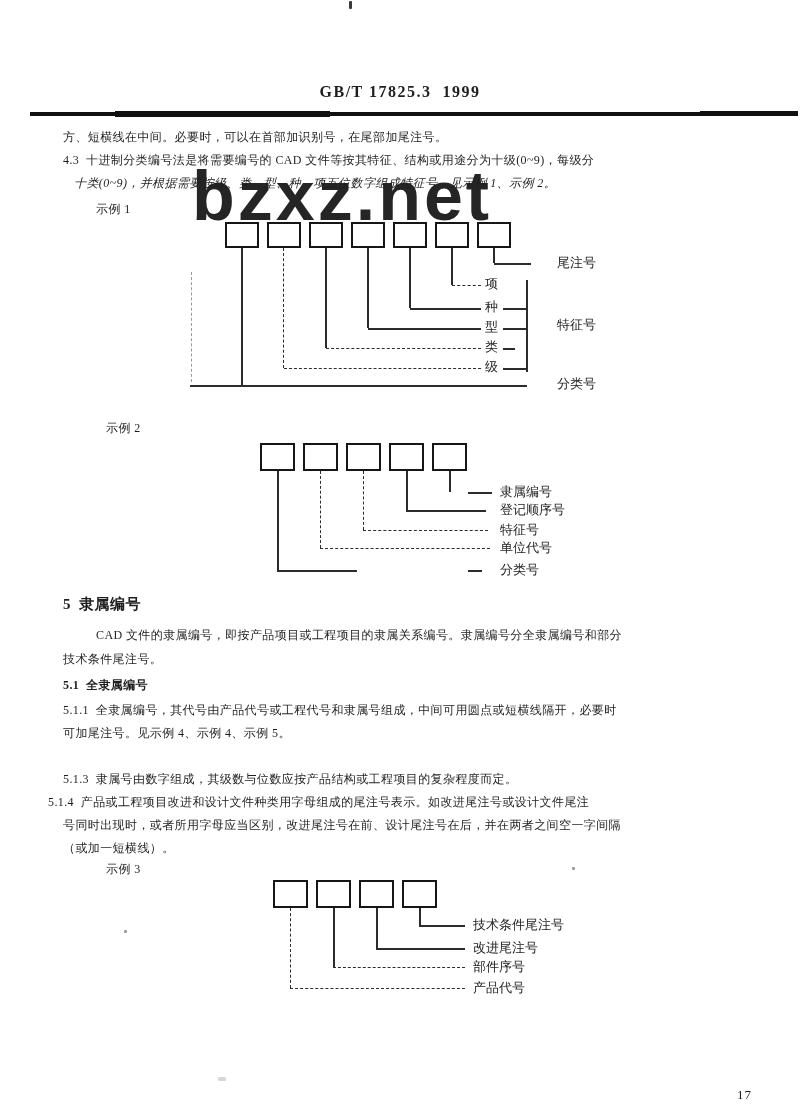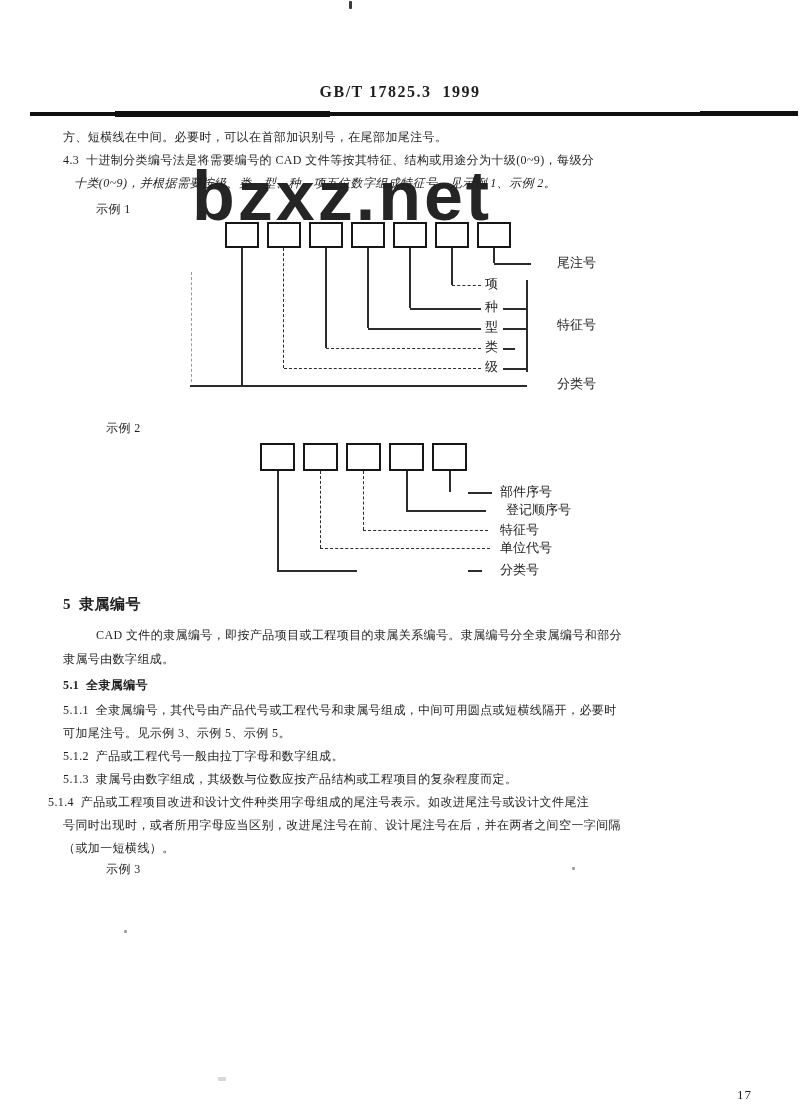--- a/index.html
+++ b/index.html
@@ -114,41 +114,63 @@
       <div class="vdash" style="left:65px;top:31px;height:77px;"></div>
       <div class="vl" style="left:22px;top:31px;height:99px;"></div>
 
       <div class="hl" style="left:213px;top:52px;width:24px;"></div>
       <div class="hl" style="left:151px;top:70px;width:80px;"></div>
       <div class="hdash" style="left:108px;top:90px;width:125px;"></div>
       <div class="hdash" style="left:65px;top:108px;width:170px;"></div>
       <div class="hl" style="left:22px;top:130px;width:80px;"></div>
       <div class="hl" style="left:213px;top:130px;width:14px;"></div>
 
-      <div class="dlab" style="left:245px;top:45px;">部件序号</div>
-      <div class="dlab" style="left:245px;top:63px;margin-left:6px;">登记顺序号</div>
+      <div class="dlab" style="left:245px;top:45px;">隶属编号</div>
+      <div class="dlab" style="left:245px;top:63px;">登记顺序号</div>
       <div class="dlab" style="left:245px;top:83px;">特征号</div>
       <div class="dlab" style="left:245px;top:101px;text-align:right;">单位代号</div>
       <div class="dlab" style="left:245px;top:123px;">分类号</div>
     </div>
 
     <div class="t bold" style="left:63px;top:595px;font-size:15px;">5  隶属编号</div>
     <div class="t" style="left:96px;top:626px;">CAD 文件的隶属编号，即按产品项目或工程项目的隶属关系编号。隶属编号分全隶属编号和部分</div>
-    <div class="t" style="left:63px;top:650px;">隶属号由数字组成。</div>
+    <div class="t" style="left:63px;top:650px;">技术条件尾注号。</div>
     <div class="t bold" style="left:63px;top:676px;">5.1  全隶属编号</div>
     <div class="t" style="left:63px;top:701px;">5.1.1  全隶属编号，其代号由产品代号或工程代号和隶属号组成，中间可用圆点或短横线隔开，必要时</div>
-    <div class="t" style="left:63px;top:724px;">可加尾注号。见示例 3、示例 5、示例 5。</div>
-    <div class="t" style="left:63px;top:747px;">5.1.2  产品或工程代号一般由拉丁字母和数字组成。</div>
+    <div class="t" style="left:63px;top:724px;">可加尾注号。见示例 4、示例 4、示例 5。</div>
     <div class="t" style="left:63px;top:770px;">5.1.3  隶属号由数字组成，其级数与位数应按产品结构或工程项目的复杂程度而定。</div>
     <div class="t" style="left:48px;top:793px;">5.1.4  产品或工程项目改进和设计文件种类用字母组成的尾注号表示。如改进尾注号或设计文件尾注</div>
     <div class="t" style="left:63px;top:816px;">号同时出现时，或者所用字母应当区别，改进尾注号在前、设计尾注号在后，并在两者之间空一字间隔</div>
     <div class="t" style="left:63px;top:839px;">（或加一短横线）。</div>
 
     <div class="t" style="left:106px;top:860px;">示例 3</div>
 
+    <div class="diagram" style="left:270px;top:875px;width:300px;height:130px;">
+      <div class="boxrow" style="left:3px;top:5px;">
+        <div class="cbox big"></div>
+        <div class="cbox big"></div>
+        <div class="cbox big"></div>
+        <div class="cbox big"></div>
+      </div>
+
+      <div class="vl" style="left:149px;top:33px;height:17px;"></div>
+      <div class="vl" style="left:106px;top:33px;height:40px;"></div>
+      <div class="vl" style="left:63px;top:33px;height:59px;"></div>
+      <div class="vdash" style="left:20px;top:33px;height:80px;"></div>
+
+      <div class="hl" style="left:149px;top:50px;width:46px;"></div>
+      <div class="hl" style="left:106px;top:73px;width:89px;"></div>
+      <div class="hdash" style="left:63px;top:92px;width:132px;"></div>
+      <div class="hdash" style="left:20px;top:113px;width:175px;"></div>
+
+      <div class="dlab" style="left:203px;top:43px;">技术条件尾注号</div>
+      <div class="dlab" style="left:203px;top:66px;">改进尾注号</div>
+      <div class="dlab" style="left:203px;top:85px;">部件序号</div>
+      <div class="dlab" style="left:203px;top:106px;">产品代号</div>
+    </div>
 
     <div class="pagenum" style="left:737px;top:1087px;">17</div>
 
     <div class="speck" style="left:349px;top:1px;width:3px;height:8px;"></div>
     <div class="speck" style="left:572px;top:867px;width:3px;height:3px;opacity:.5;"></div>
     <div class="speck" style="left:124px;top:930px;width:3px;height:3px;opacity:.5;"></div>
     <div class="speck" style="left:218px;top:1077px;width:8px;height:4px;opacity:.2;"></div>
   </div>
 </div>
 

